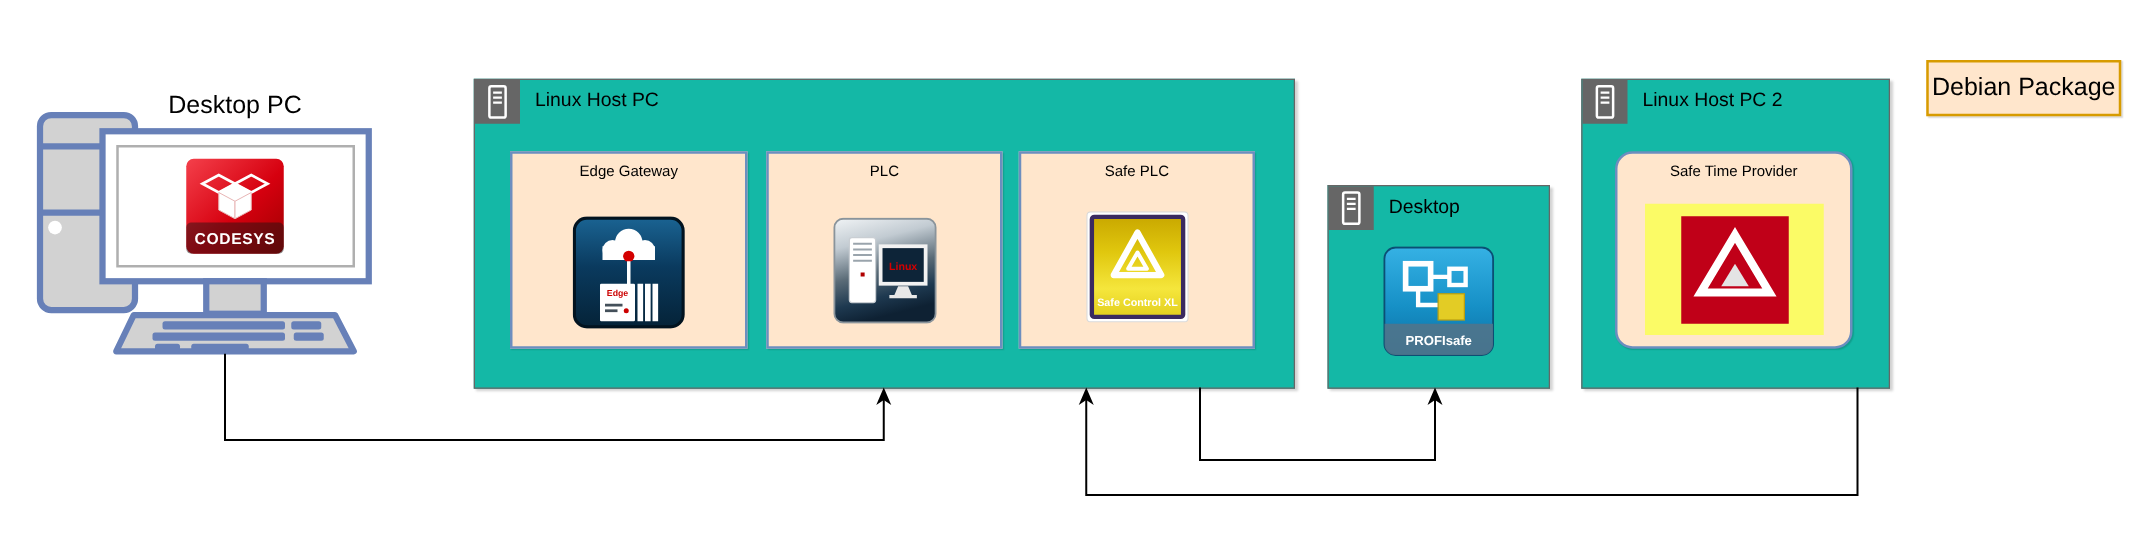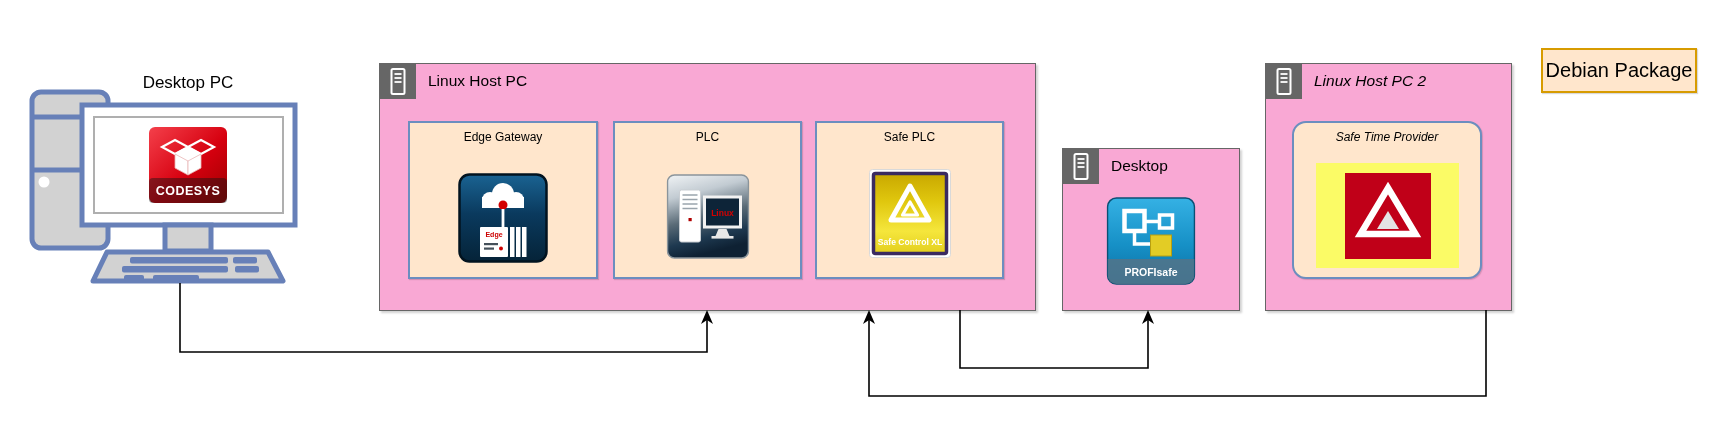--- a/index.html
+++ b/index.html
@@ -1,35 +1,35 @@
 <!DOCTYPE html>
 <html><head>
 <meta charset="utf-8">
 <style>
   html,body{margin:0;padding:0;background:#ffffff;}
   #canvas{position:relative;width:1721px;height:435px;background:#ffffff;overflow:hidden;
           font-family:"Liberation Sans", sans-serif;color:#000;}
   .abs{position:absolute;}
   
-  .container-box{position:absolute;background:#f9a8d4;border:1.5px solid #666666;
+  .container-box{position:absolute;background:#14b8a6;border:1.5px solid #666666;
                  box-shadow:2px 2px 2px rgba(0,0,0,0.18);}
   .header-icon{position:absolute;left:0;top:0;width:36px;height:35px;background:#666666;
                display:flex;align-items:center;justify-content:center;}
   .container-title{position:absolute;left:48px;top:8px;font-size:15.5px;white-space:nowrap;}
   
   .node{position:absolute;width:190px;height:158px;background:#FFE6CC;border:2px solid #6C8EBF;
         box-sizing:border-box;box-shadow:1px 1px 1px rgba(0,0,0,0.15);}
   .node-label{position:absolute;top:7px;left:0;width:100%;text-align:center;font-size:12px;}
   .node-icon{position:absolute;left:50%;transform:translateX(-50%);}
   
   #debian{position:absolute;left:1541px;top:48px;width:156px;height:45px;background:#FFE6CC;
           border:2px solid #D79B00;box-sizing:border-box;box-shadow:1px 1px 1px rgba(0,0,0,0.15);
           display:flex;align-items:center;justify-content:center;font-size:20px;}
   
-  #desktop-label{position:absolute;left:98px;top:73px;width:180px;text-align:center;font-size:17px;}
+  #desktop-label{position:absolute;left:98px;top:73px;width:180px;text-align:center;font-size:20px;}
   #connector-layer{position:absolute;left:0;top:0;width:1721px;height:435px;pointer-events:none;}
   .st-yellow{position:absolute;left:22px;top:40px;width:143px;height:105px;background:#FBFB66;}
   .st-red{position:absolute;left:28.5px;top:10px;width:86px;height:86px;background:#C00018;}
   svg text{font-family:"Liberation Sans", sans-serif;}
 </style>
 </head>
 <body>
 
 <div id="canvas">
 
@@ -205,21 +205,21 @@
         <rect x="18" y="14" width="20" height="20" fill="none" stroke="#fff" stroke-width="4.5"></rect>
         <rect x="53" y="18" width="13" height="13" fill="none" stroke="#fff" stroke-width="3.5"></rect>
         <line x1="38" y1="24.5" x2="53" y2="24.5" stroke="#fff" stroke-width="3.5"></line>
         <path d="M28,34 V47 H46" fill="none" stroke="#fff" stroke-width="3.5"></path>
         <rect x="44" y="38" width="21" height="21" fill="#E3CC25" stroke="#B89F10" stroke-width="1"></rect>
         <text x="44.5" y="79" text-anchor="middle" font-size="10.5" font-weight="bold" fill="#ffffff">PROFIsafe</text>
       </svg>
     </div>
   </div>
 
-  <div class="container-box" style="left:1265px;top:63px;width:245px;height:246px;font-style:italic;">
+  <div class="container-box" style="left:1265px;top:63px;width:245px;height:246px;">
     <div class="header-icon">
       <svg width="36" height="35" viewBox="0 0 36 35">
         <rect x="11.5" y="5" width="13" height="25" rx="1.5" fill="none" stroke="#fff" stroke-width="2"></rect>
         <line x1="14.5" y1="10" x2="21.5" y2="10" stroke="#fff" stroke-width="1.8"></line>
         <line x1="14.5" y1="14" x2="21.5" y2="14" stroke="#fff" stroke-width="1.8"></line>
         <line x1="14.5" y1="18" x2="21.5" y2="18" stroke="#fff" stroke-width="1.8"></line>
       </svg>
     </div>
     <div class="container-title">Linux Host PC 2</div>
 

